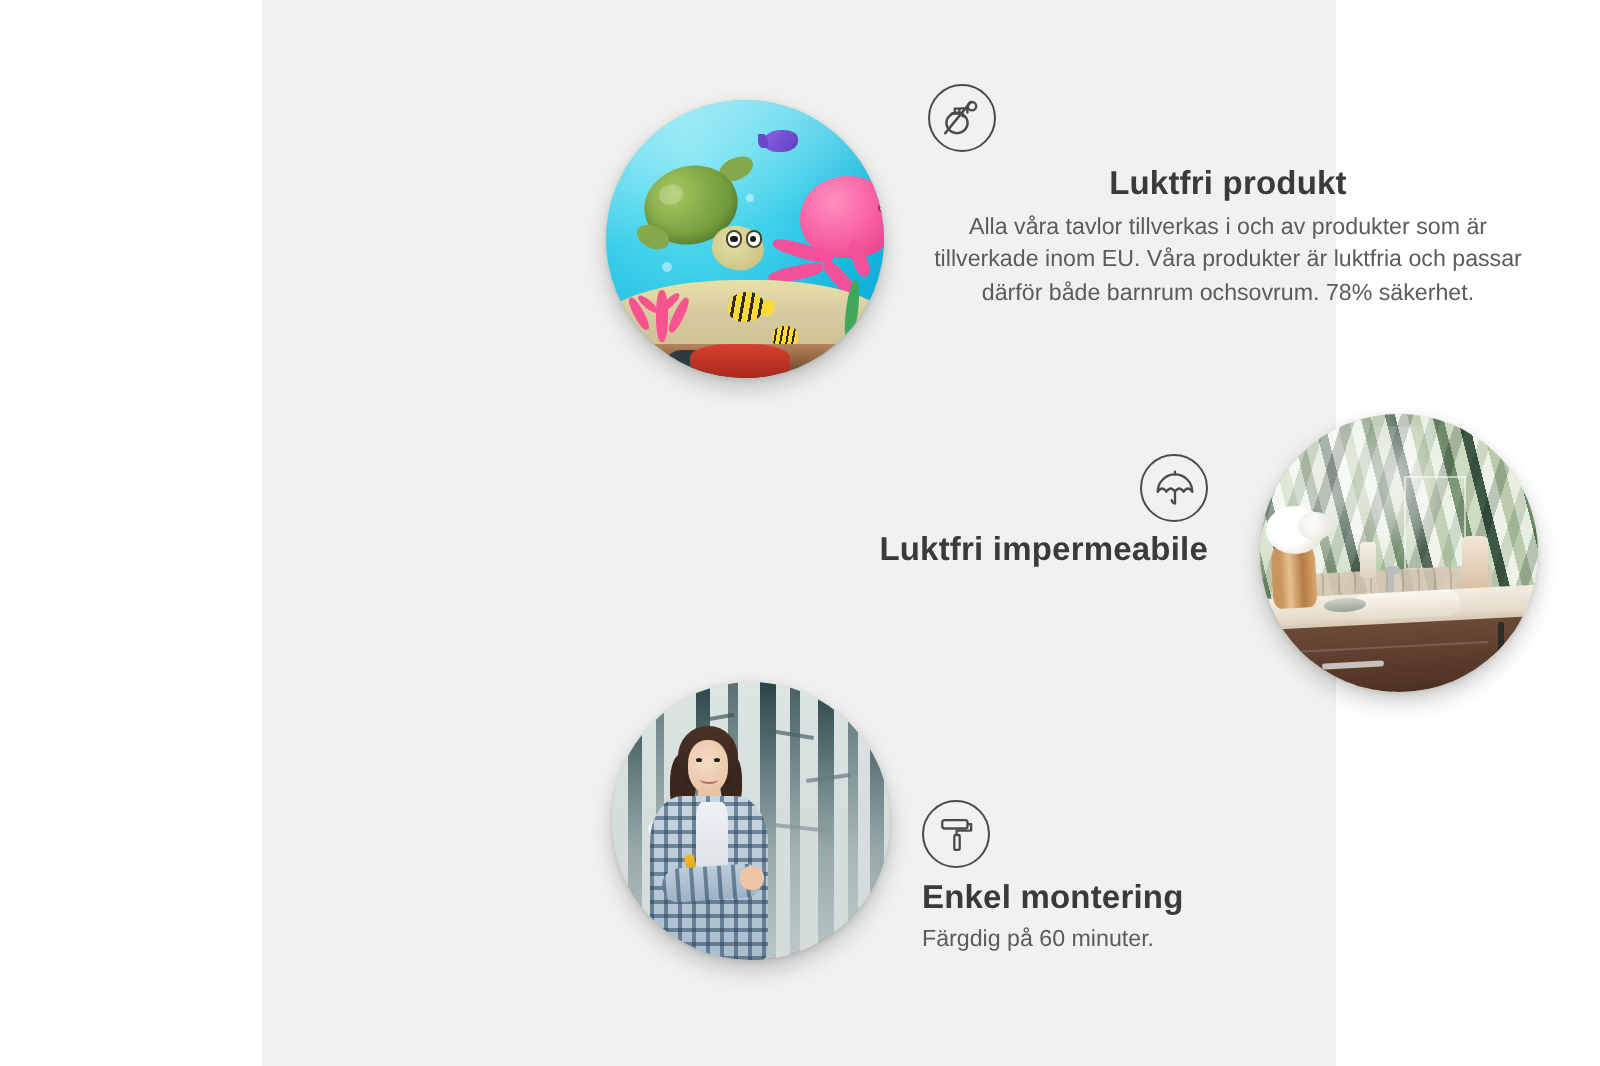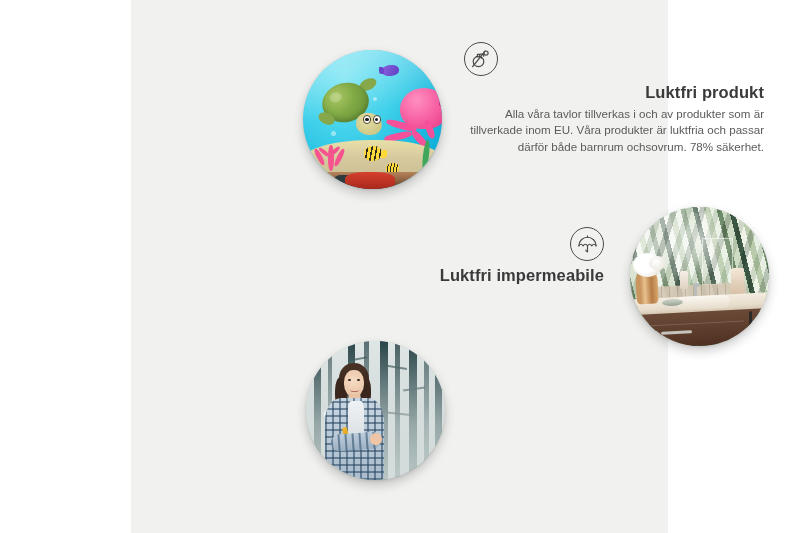--- a/index.html
+++ b/index.html
@@ -388,21 +388,21 @@
     color:#3a3a3a;
     letter-spacing:.1px;
   }
   .f-body{
     font-size:11.6px;
     line-height:1.42;
     color:#5b5b5b;
   }
 
   
-  .f1 { left: 333px; top: 42px; width: 300px; text-align: right; }
+  .f1 { left: 333px; top: 42px; width: 300px; text-align: center; }
   .f1 .icon-wrap{ margin-bottom: 7px; }
   .f1 .f-title{ margin-bottom: 4px; }
 
   
   .f2 { left: 193px; top: 227px; width: 280px; text-align: right; }
   .f2 .icon-wrap{ display:flex; justify-content:flex-end; margin-bottom:5px; }
   .f2 .f-title{ margin-bottom: 3px; text-align:right; }
   .f2 .f-body{ text-align:right; }
 
   
@@ -539,15 +539,28 @@
             <path d="M3 13.4c1.5-2.2 3-2.2 4.5 0 1.5-2.2 3-2.2 4.5 0 1.5-2.2 3-2.2 4.5 0 1.5-2.2 3-2.2 4.5 0"></path>
             <path d="M12 13.4v6.1"></path>
             <path d="M12 19.5a1.7 1.7 0 0 1-1.7-1.7"></path>
             <path d="M12 4.4V3"></path>
           </svg>
         </div>
       </div>
       <div class="f-title">Luktfri impermeabile</div>
     </div>
 
+    <div class="feature f3">
+      <div class="icon-wrap">
+        <div class="icon-circle">
+          <svg width="23" height="23" viewBox="0 0 24 24" fill="none" stroke="#4b4b4b" stroke-width="1.2" stroke-linecap="round" stroke-linejoin="round">
+            <rect x="4.3" y="4.2" width="13.2" height="4.4" rx="1.3"></rect>
+            <path d="M17.5 6.4h1.9v3.3h-7.6v2.1"></path>
+            <rect x="10.6" y="12" width="2.8" height="7.8" rx=".6"></rect>
+          </svg>
+        </div>
+      </div>
+      <div class="f-title">Enkel montering</div>
+      <div class="f-body">Färgdig på 60 minuter.</div>
+    </div>
 
   </div>
 </div>
 
 </body></html>

